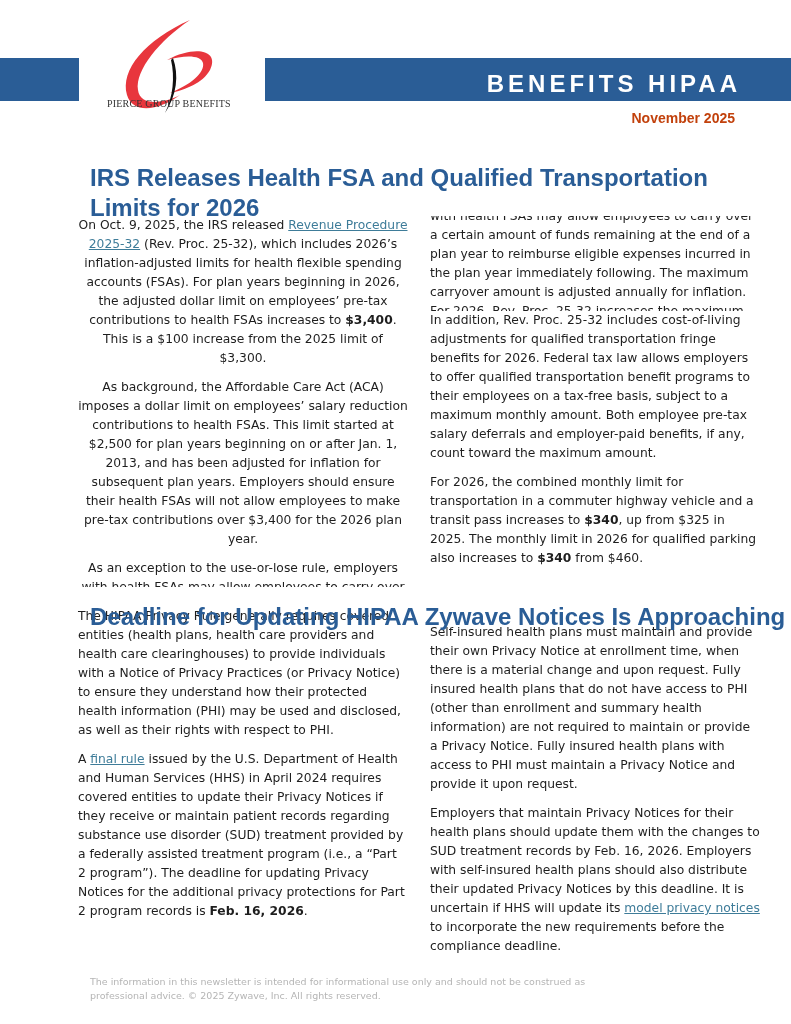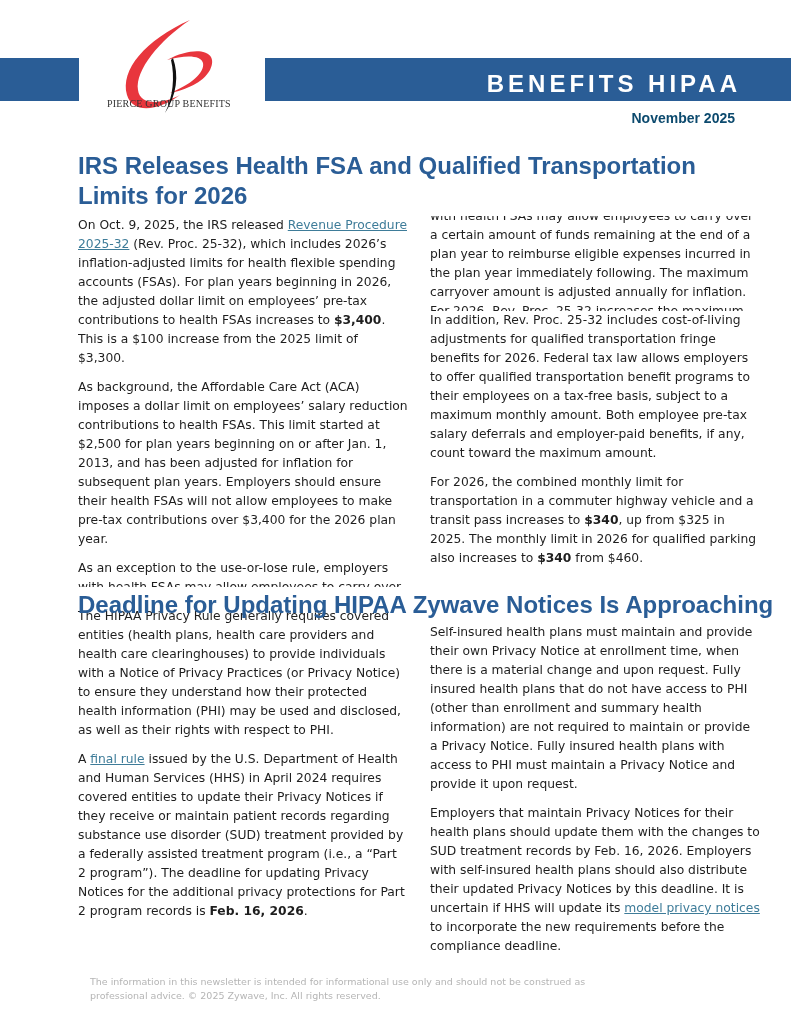--- a/index.html
+++ b/index.html
@@ -6,22 +6,22 @@
   body { width: 791px; height: 1024px; position: relative; overflow: hidden;
          font-family: "DejaVu Sans", sans-serif; color: #1a1a1a; }
   .banner-left { position: absolute; left: 0; top: 58px; width: 79px; height: 43px; background: #2a5d96; }
   .banner-right { position: absolute; left: 265px; top: 58px; width: 526px; height: 43px; background: #2a5d96; }
   .banner-title { position: absolute; right: 50px; top: 70px; color: #ffffff; font-family: "Liberation Sans", sans-serif;
                   font-weight: bold; font-size: 24px; letter-spacing: 4px; line-height: 28px; }
   .logo { position: absolute; left: 105px; top: 15px; width: 145px; height: 115px; }
   .logo-text { position: absolute; left: 107px; top: 98px; font-family: "Liberation Serif", serif; font-size: 10px;
                color: #333; letter-spacing: 0.2px; white-space: nowrap; }
   .issue-date { position: absolute; right: 56px; top: 110px; font-family: "Liberation Sans", sans-serif;
-                font-weight: bold; font-size: 14px; color: #0c4a6e; }
-  h1 { position: absolute; margin: 0; font-family: "Liberation Sans", sans-serif; font-weight: bold; color: #2a5d96; }
+                font-weight: bold; font-size: 14px; color: #c2410c; }
+  h1 { position: absolute; margin: 12px; font-family: "Liberation Sans", sans-serif; font-weight: bold; color: #2a5d96; }
   .h1a { left: 78px; top: 151px; width: 690px; font-size: 24px; line-height: 30px; }
   .h1b { left: 78px; top: 590px; width: 700px; font-size: 24px; line-height: 30px; }
   .col { position: absolute; font-family: "DejaVu Sans", sans-serif; font-size: 12.3px; line-height: 19px; color: #1e1e1e; }
   .col p { margin: 0 0 10px 0; }
   .c1a { left: 78px; top: 216px; width: 330px; }
   .c2a { left: 430px; top: 216px; width: 330px; }
   .c1b { left: 78px; top: 607px; width: 330px; }
   .c2b { left: 430px; top: 623px; width: 330px; }
   a.link { color: #3e7c99; text-decoration: underline; }
   b { font-weight: bold; }
@@ -38,21 +38,21 @@
 <svg class="logo" viewBox="0 0 145 115">
   <path d="M85 5 C 40 25, 15 55, 22 80 C 28 100, 55 95, 75 80 C 60 88, 35 92, 33 75 C 30 55, 55 25, 85 5 Z" fill="#e8363d"></path>
   <path d="M62 45 C 90 30, 115 35, 105 55 C 98 68, 80 75, 65 78 C 85 70, 100 58, 98 48 C 96 40, 80 40, 62 45 Z" fill="#e8363d"></path>
   <path d="M68 43 C 74 60, 72 80, 60 98 C 68 82, 70 62, 66 45 Z" fill="#111111"></path>
 </svg>
 <div class="logo-text">PIERCE GROUP BENEFITS</div>
 <div class="issue-date">November 2025</div>
 
 <h1 class="h1a">IRS Releases Health FSA and Qualified Transportation Limits for 2026</h1>
 
-<div class="col c1a" style="height: 371px; overflow: hidden;">
+<div class="col c1a" style="height: 371px; overflow: hidden; text-align: center;">
   <p><span>On Oct. 9, 2025, the IRS released </span><a class="link" href="#">Revenue Procedure 2025-32</a><span> (Rev. Proc. 25-32), which includes 2026’s inflation-adjusted limits for health flexible spending accounts (FSAs). For plan years beginning in 2026, the adjusted dollar limit on employees’ pre-tax contributions to health FSAs increases to </span><b>$3,400</b><span>. This is a $100 increase from the 2025 limit of $3,300.</span></p>
   <p>As background, the Affordable Care Act (ACA) imposes a dollar limit on employees’ salary reduction contributions to health FSAs. This limit started at $2,500 for plan years beginning on or after Jan. 1, 2013, and has been adjusted for inflation for subsequent plan years. Employers should ensure their health FSAs will not allow employees to make pre-tax contributions over $3,400 for the 2026 plan year.</p>
   <p><span>As an exception to the use-or-lose rule, employers with health FSAs may allow employees to carry over a certain amount of funds remaining at the end of a plan year to reimburse eligible expenses incurred in the plan year immediately following. The maximum carryover amount is adjusted annually for inflation. For 2026, Rev. Proc. 25-32 increases the maximum carryover limit to </span></p>
 </div>
 
 <div class="col c2a" style="top:-9999px"></div>
 
 <div class="col c1b">
   <p>The HIPAA Privacy Rule generally requires covered entities (health plans, health care providers and health care clearinghouses) to provide individuals with a Notice of Privacy Practices (or Privacy Notice) to ensure they understand how their protected health information (PHI) may be used and disclosed, as well as their rights with respect to PHI.</p>
   <p><span>A </span><a class="link" href="#">final rule</a><span> issued by the U.S. Department of Health and Human Services (HHS) in April 2024 requires covered entities to update their Privacy Notices if they receive or maintain patient records regarding substance use disorder (SUD) treatment provided by a federally assisted treatment program (i.e., a “Part 2 program”). The deadline for updating Privacy Notices for the additional privacy protections for Part 2 program records is </span><b>Feb. 16, 2026</b><span>.</span></p>

